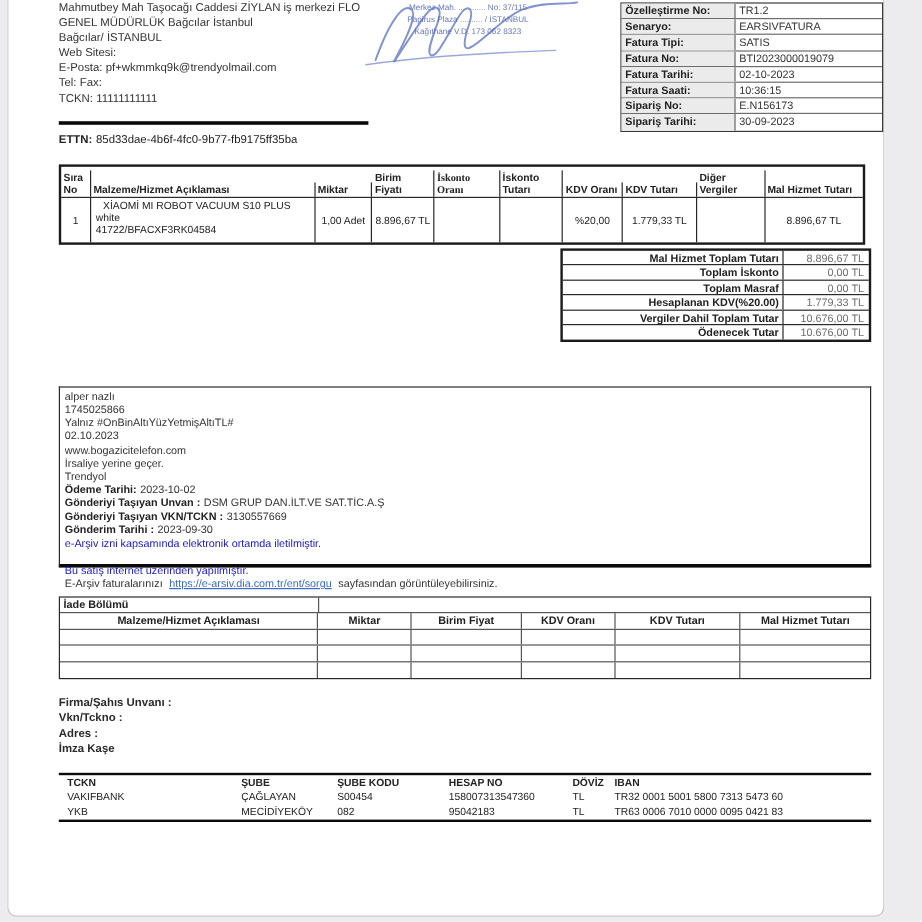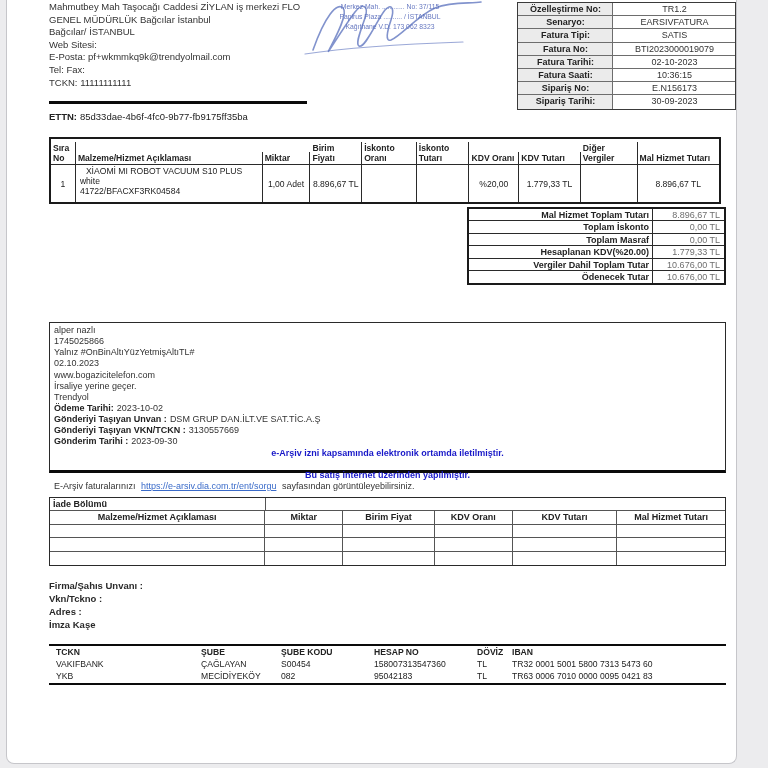--- a/index.html
+++ b/index.html
@@ -14,57 +14,57 @@
   
   .seller { font-size:9.5px; line-height:12.6px; color:#333; }
 
   
   .stamp { width:190px; text-align:center; font-size:6.8px; line-height:10px; opacity:.85; }
   .stamp .sline { filter:blur(.3px); }
   .sig { position:absolute; left:-10px; top:-4px; pointer-events:none; }
 
   
   .infobox { width:219px; border:1.5px solid #3a3a3a; font-size:9px; }
-  .irow { display:flex; height:13.2px; border-bottom:1px solid #6d6d6d;text-align:center; }
+  .irow { display:flex; height:13.2px; border-bottom:1px solid #6d6d6d; }
   .irow:last-child { border-bottom:none; }
   .ilabel { width:95px; background:#ebebeb; font-weight:bold; padding:1px 2px 0 3px; border-right:1px solid #6d6d6d; }
   .ival { flex:1; padding:1px 2px 0 3px; color:#333; }
 
   .blackbar { background:#0a0a0a; }
   .ettn { font-size:9.5px; }
   .ettn span { margin-right:3px; }
 
   
   .items { width:672px; border:2px solid #1a1a1a; font-size:8.6px; }
   .itr { display:flex; }
   .ith { height:25px;align-items:flex-end; }
   .itd { height:38px; border-top:1px solid #2a2a2a; }
   .ic { border-right:1px solid #2a2a2a; padding:1px 2px; display:flex; flex-direction:column; justify-content:flex-start; }
   .ic:last-child { border-right:none; }
   .ith .ic { font-weight:bold; }
   .itd .ic { justify-content:center; align-items:center; text-align:center; }
   .itd .ic.desc { align-items:flex-start; text-align:left; justify-content:flex-start; padding-left:4px; }
-  .w0{width:25px;} .w1{width:188px;} .w2{width:48px;} .w3{width:52px;} .w4{width:55px;}
+  .w0{width:25px;} .w1{width:188px;} .w2{width:48px;} .w3{width:52px;} .w4{width:55px;font-family:Liberation Serif, serif;}
   .w5{width:53px;} .w6{width:50px;} .w7{width:62px;} .w8{width:57px;} .w9{width:82px;}
   .desc .dl1 { padding-left:6px; }
 
   
   .totals { width:259px; border:2px solid #1a1a1a; font-size:9px; }
   .trow { display:flex; height:12.4px; border-bottom:1.5px solid #2a2a2a; }
   .trow:last-child { border-bottom:none; }
   .tlabel { width:184px; font-weight:bold; text-align:right; padding:1px 3px 0 0; border-right:1px solid #2a2a2a; }
   .tval { flex:1; text-align:right; padding:1px 4px 0 0; color:#6e6e6e; }
 
   
   .notes { width:677px; height:151px; border:1px solid #2a2a2a; border-bottom:3px solid #0a0a0a;
            font-size:9px; padding:2px 4px; color:#333; }
   .notes .nl { height:11.15px; white-space:nowrap; overflow:hidden; }
   .notes .nl .lb { font-weight:bold; color:#222; }
   .notes .nl .vv { margin-left:3px;margin-top:32px; }
-  .blue { color:#1818c8; font-weight:bold;text-align:center; }
+  .blue { color:#1818c8; font-weight:normal; }
   .lnk { color:#3a6bc9; text-decoration:underline; }
 
   
   .iade { width:677px; border:1.5px solid #2a2a2a; font-size:9px; }
   .iadetitle { display:flex; height:13px; border-bottom:1px solid #555; }
   .iadetitle .tc1 { width:216px; font-weight:bold; padding:1px 0 0 3px; border-right:1px solid #555; }
   .iadehead, .iaderow { display:flex; height:13.5px; border-bottom:1px solid #555; }
   .iade > div:last-child { border-bottom:none; }
   .iadehead .hc { font-weight:bold; text-align:center; padding-top:1px; }
   .hc, .rc { border-right:1px solid #555; }

